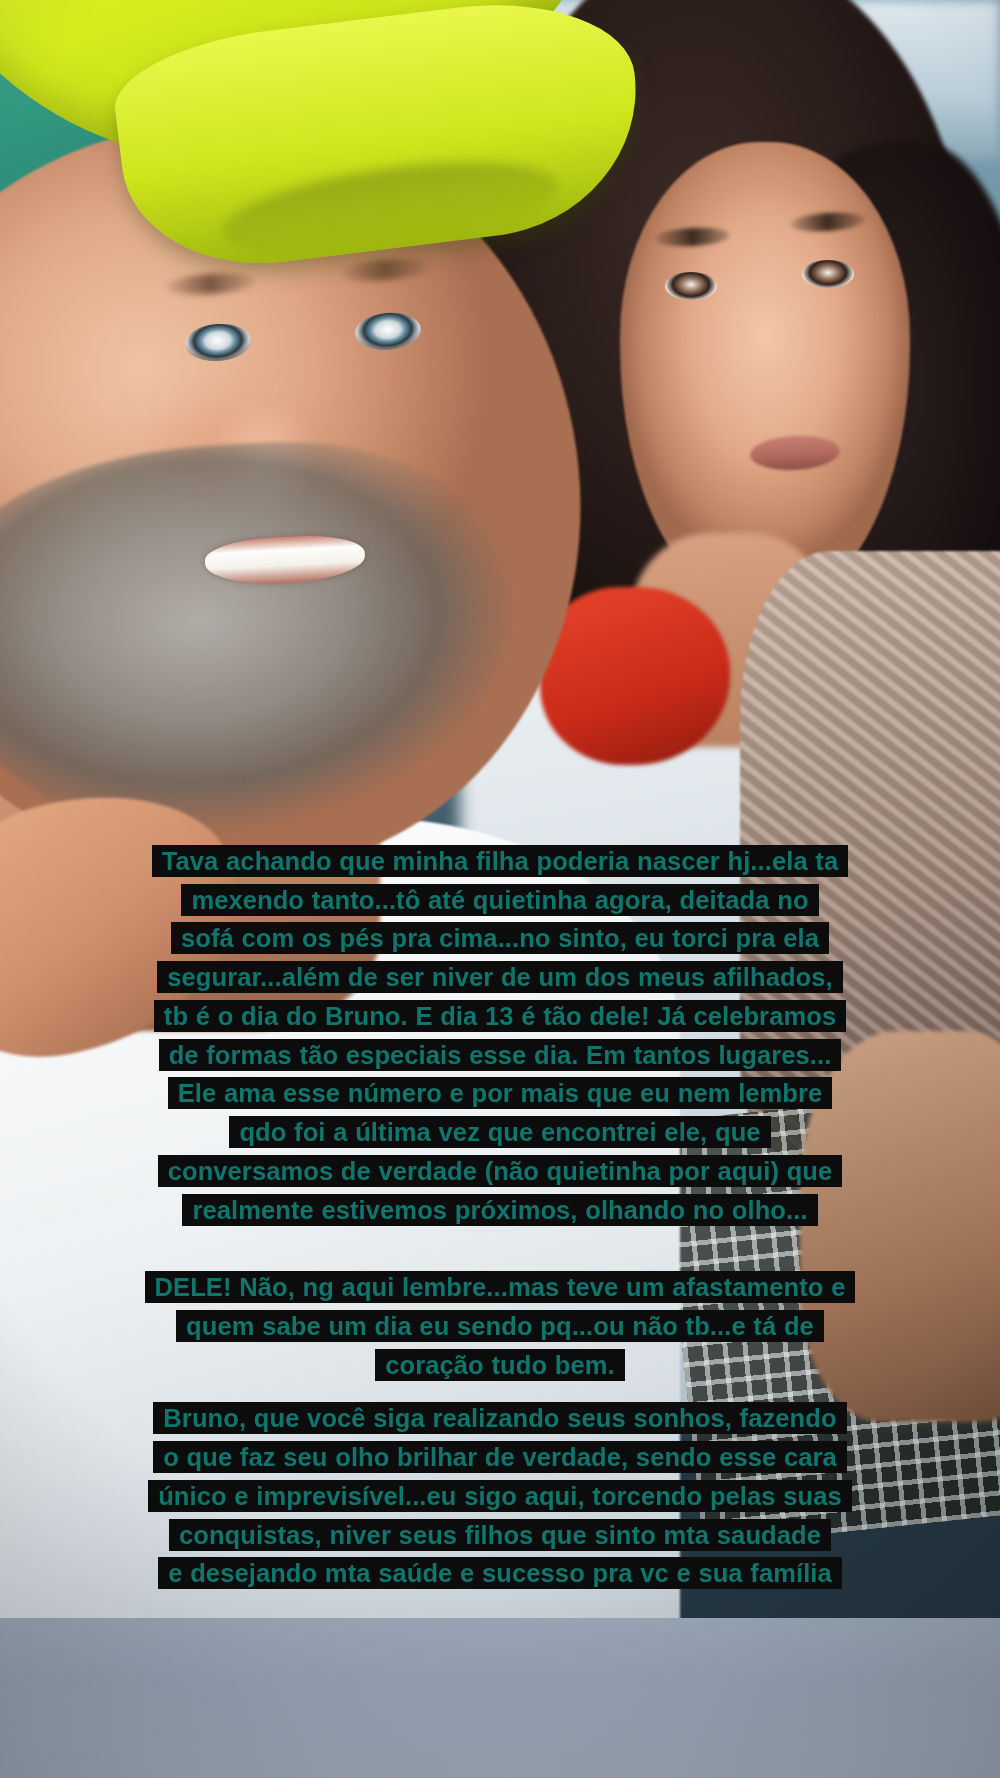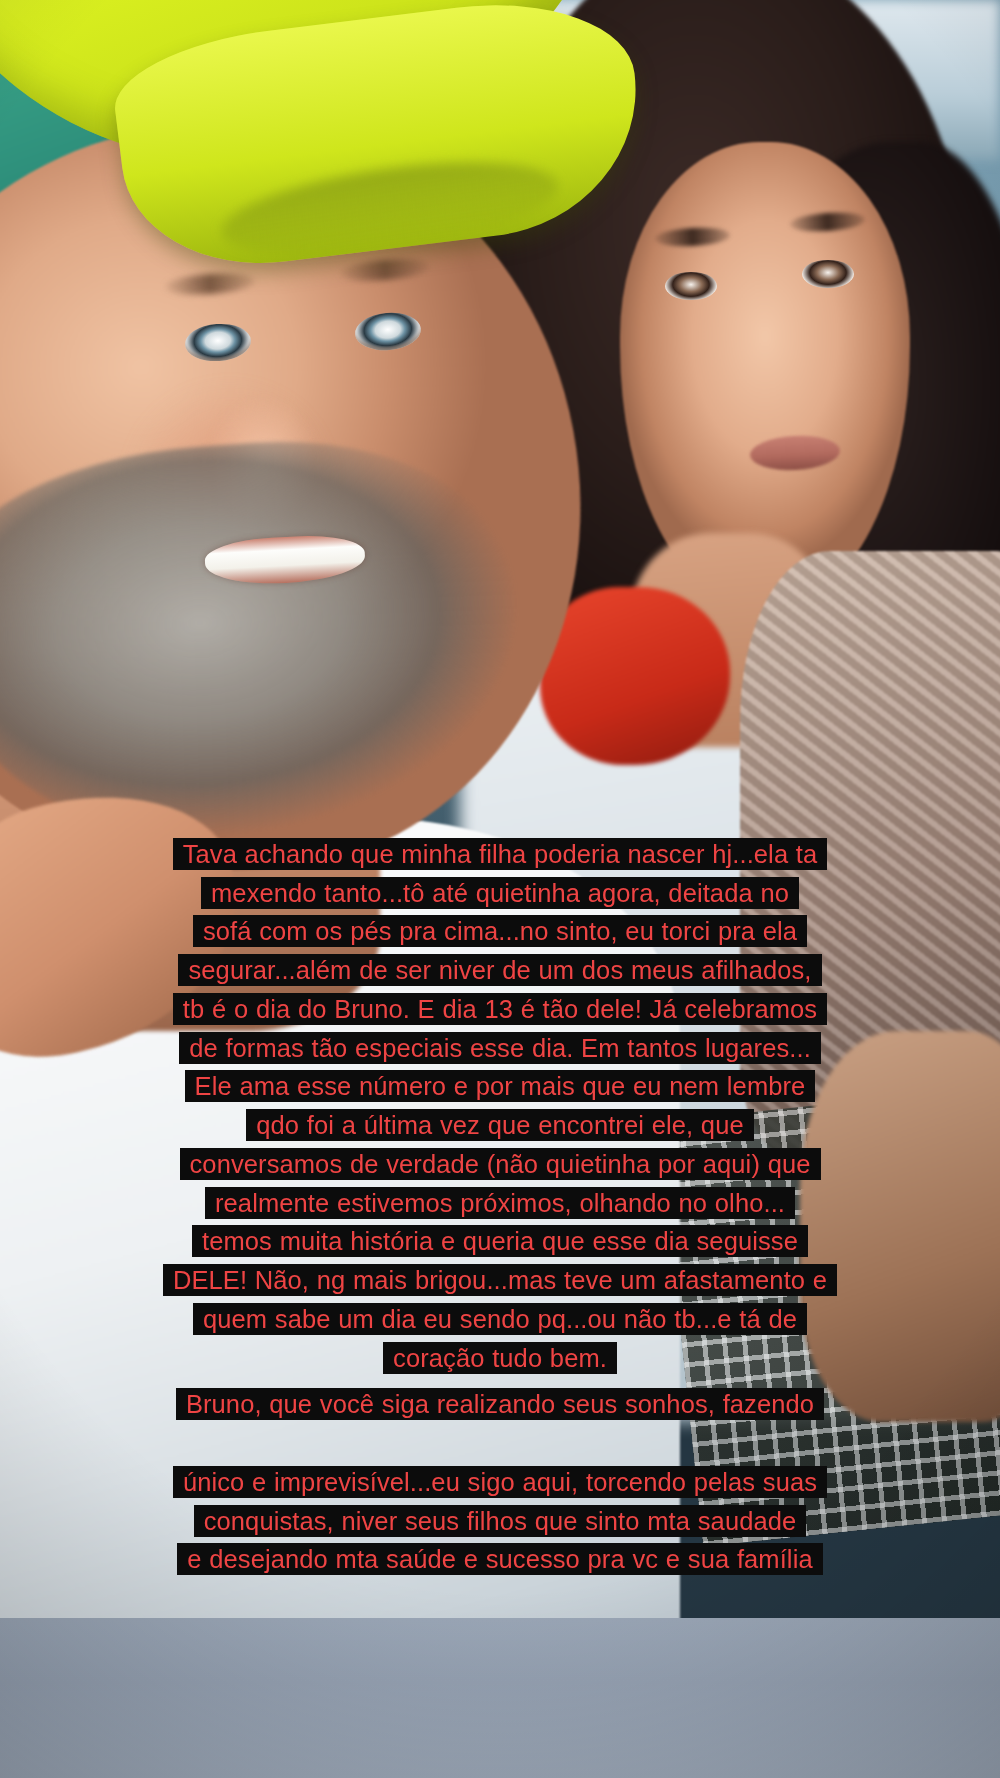--- a/index.html
+++ b/index.html
@@ -352,25 +352,25 @@
   .caption {
     position: absolute;
     left: 0;
     right: 0;
     top: 46.5%;
     padding: 0 9%;
     text-align: center;
     box-sizing: border-box;
   }
   .caption p {
-    margin: 8px;
+    margin: 15px;
     font-size: 25.5px;
     line-height: 1.52;
-    font-weight: normal;
-    color: #ef4444;
+    font-weight: bold;
+    color: #0f766e;
     letter-spacing: .1px;
     word-spacing: .5px;
   }
   .caption p span.ln {
     display: inline;
     background-color: #0c0c0c;
     box-shadow: 10px 0 0 #0c0c0c, -10px 0 0 #0c0c0c;
     padding: 2px 0;
     -webkit-box-decoration-break: clone;
     box-decoration-break: clone;
@@ -432,30 +432,30 @@
         <span class="ln">Tava achando que minha filha poderia nascer hj...ela ta</span><br>
         <span class="ln">mexendo tanto...tô até quietinha agora, deitada no</span><br>
         <span class="ln">sofá com os pés pra cima...no sinto,  eu torci pra ela</span><br>
         <span class="ln">segurar...além de ser niver de um dos meus afilhados,</span><br>
         <span class="ln">tb é o dia do Bruno. E dia 13 é tão dele! Já celebramos</span><br>
         <span class="ln">de formas tão especiais esse dia. Em tantos lugares...</span><br>
         <span class="ln">Ele ama esse número e por mais que eu nem lembre</span><br>
         <span class="ln">qdo foi a última vez que encontrei ele, que</span><br>
         <span class="ln">conversamos de verdade (não quietinha por aqui) que</span><br>
         <span class="ln">realmente estivemos próximos, olhando no olho...</span><br>
-        <span class="ln">temos muita história e queria que esse dia seguisse</span><br>
-        <span class="ln">DELE! Não, ng mais brigou...mas teve um afastamento e</span><br>
+        <br>
+        <span class="ln">DELE! Não, ng aqui lembre...mas teve um afastamento e</span><br>
         <span class="ln">quem sabe um dia eu sendo pq...ou não tb...e tá de</span><br>
         <span class="ln">coração tudo bem.</span>
       </p>
     </div>
     <div class="block">
       <p>
         <span class="ln">Bruno, que você siga realizando seus sonhos, fazendo</span><br>
-        <br>
+        <span class="ln">o que faz seu olho brilhar de verdade, sendo esse cara</span><br>
         <span class="ln">único e imprevisível...eu sigo aqui, torcendo pelas suas</span><br>
         <span class="ln">conquistas, niver seus filhos que sinto mta saudade</span><br>
         <span class="ln">e desejando mta saúde e sucesso pra vc e sua família</span><br>
       </p>
     </div>
   </div>
 
 </div>
 
 </body></html>

